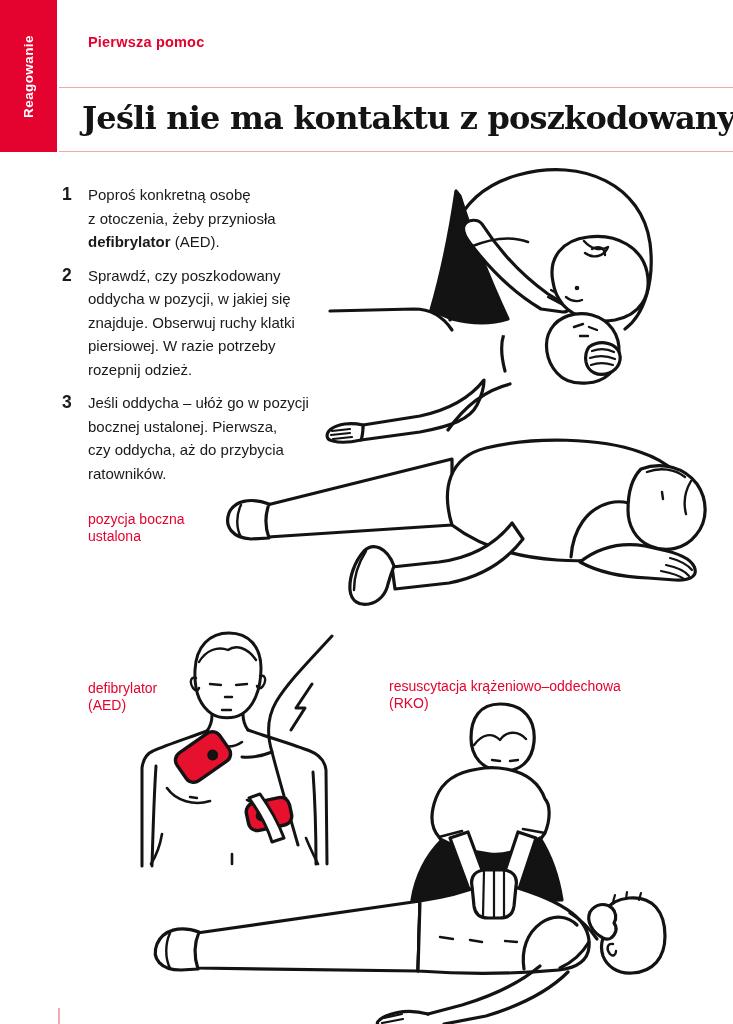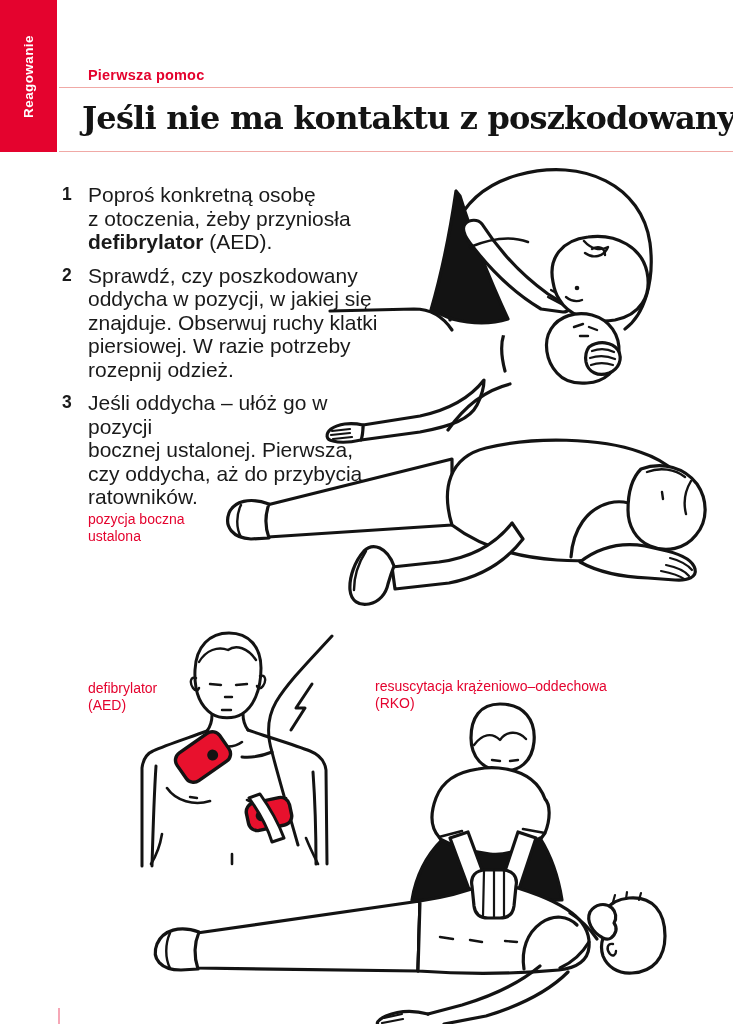--- a/index.html
+++ b/index.html
@@ -5,41 +5,41 @@
   * { margin:0; padding:0; box-sizing:border-box; }
   html,body { width:733px; height:1024px; background:#ffffff; overflow:hidden;
     font-family:"Liberation Sans", sans-serif; color:#1a1a1a; }
   .page { position:relative; width:733px; height:1024px; background:#fff; }
 
   .side-tab { position:absolute; left:0; top:0; width:57px; height:152px;
     background:#e4032e; display:flex; align-items:center; justify-content:center; }
   .side-tab span { transform:rotate(-90deg); white-space:nowrap; color:#fff;
     font-size:13.5px; font-weight:700; letter-spacing:.4px; }
 
-  .eyebrow { position:absolute; left:88px; top:67px; color:#e4032e;
+  .eyebrow { position:absolute; left:88px; top:34px; color:#e4032e;
     font-size:14.5px; font-weight:700; letter-spacing:.2px; }
 
   .rule { position:absolute; left:59px; right:0; height:0; border-top:1.5px solid #f0a9a6; }
   .rule-1 { top:87px; } .rule-2 { top:151px; }
 
   h1.title { position:absolute; left:82px; top:99px; white-space:nowrap;
     font-family:"DejaVu Serif","Liberation Serif",serif; font-weight:700;
     font-size:32px; letter-spacing:-0.8px; color:#141414; }
 
   .steps { position:absolute; left:62px; top:183px; width:330px; }
   .step { display:flex; margin-bottom:10px; }
   .step-num { width:26px; flex:0 0 26px; font-weight:700; font-size:17.5px; line-height:23.5px; }
-  .step-text { white-space:pre-line; font-size:21px; line-height:23.5px; width:304px; }
+  .step-text { white-space:pre-line; font-size:15px; line-height:23.5px; width:304px; }
   .step-text b { font-weight:700; }
 
   .red-label { position:absolute; color:#e4032e; font-weight:400;
     font-size:14px; line-height:16.5px; white-space:pre-line; }
   .label-recovery { left:88px; top:511px; }
   .label-aed { left:88px; top:680px; }
-  .label-cpr { left:375px; top:678px; }
+  .label-cpr { left:389px; top:678px; }
 
   .illus { position:absolute; }
   .illus path, .illus line, .illus circle, .illus rect {
     vector-effect:none; }
 
   .crop-tick { position:absolute; left:58px; top:1008px; width:2px; height:16px;
     background:rgba(228,3,46,.35); }
 </style>
 </head>
 <body>

